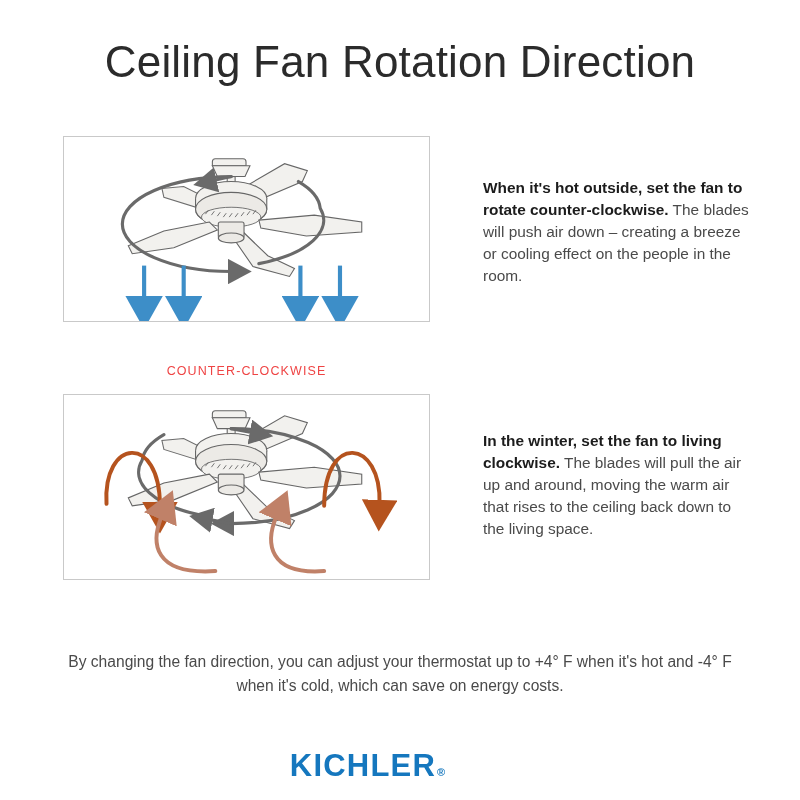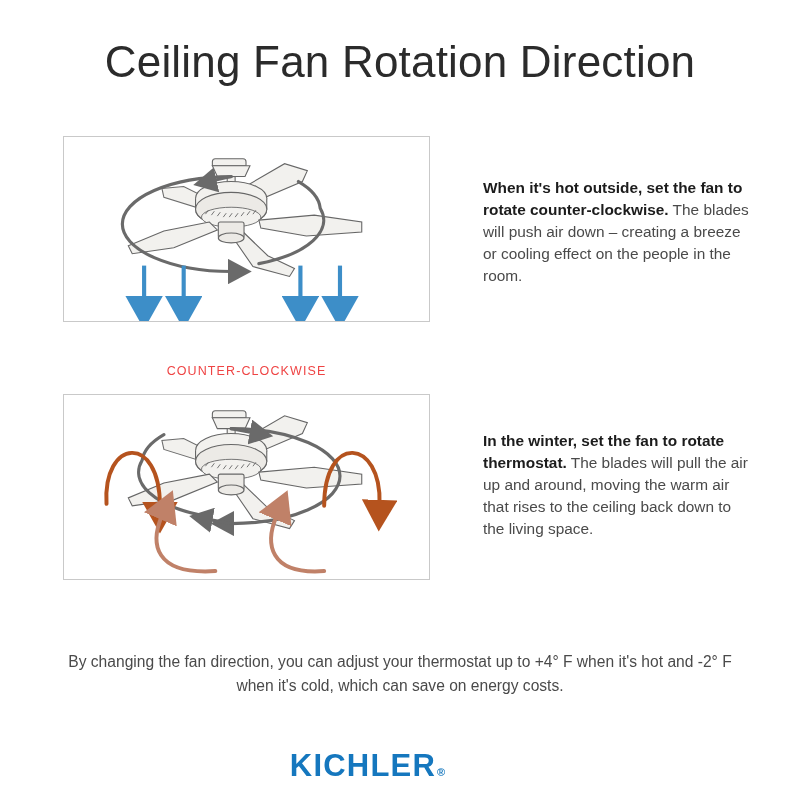--- a/index.html
+++ b/index.html
@@ -273,23 +273,23 @@
 
         <g fill="none" stroke="#c08168" stroke-width="4" stroke-linecap="round">
           <path d="M152,178 C90,182 86,150 98,122" marker-end="url(#salmonarrow)"></path>
           <path d="M262,178 C206,182 202,150 214,122" marker-end="url(#salmonarrow)"></path>
         </g>
       </svg>
     </div>
 
 
     <div class="side-text" id="text-winter">
-      <span class="lead">In the winter, set the fan to rotate thermostat.</span><span> The blades will pull the air up and around, moving the warm air that rises to the ceiling back down to the living space.</span>
+      <span class="lead">In the winter, set the fan to living clockwise.</span><span> The blades will pull the air up and around, moving the warm air that rises to the ceiling back down to the living space.</span>
     </div>
   </div>
 
-  <div class="footer-note">By changing the fan direction, you can adjust your thermostat up to +4° F when it's hot and -2° F when it's cold, which can save on energy costs.</div>
+  <div class="footer-note">By changing the fan direction, you can adjust your thermostat up to +4° F when it's hot and -4° F when it's cold, which can save on energy costs.</div>
 
   <div class="brand">
     <span class="brand-word">KICHLER</span><span class="brand-mark">®</span>
   </div>
 
 </div>
 
 </body></html>

